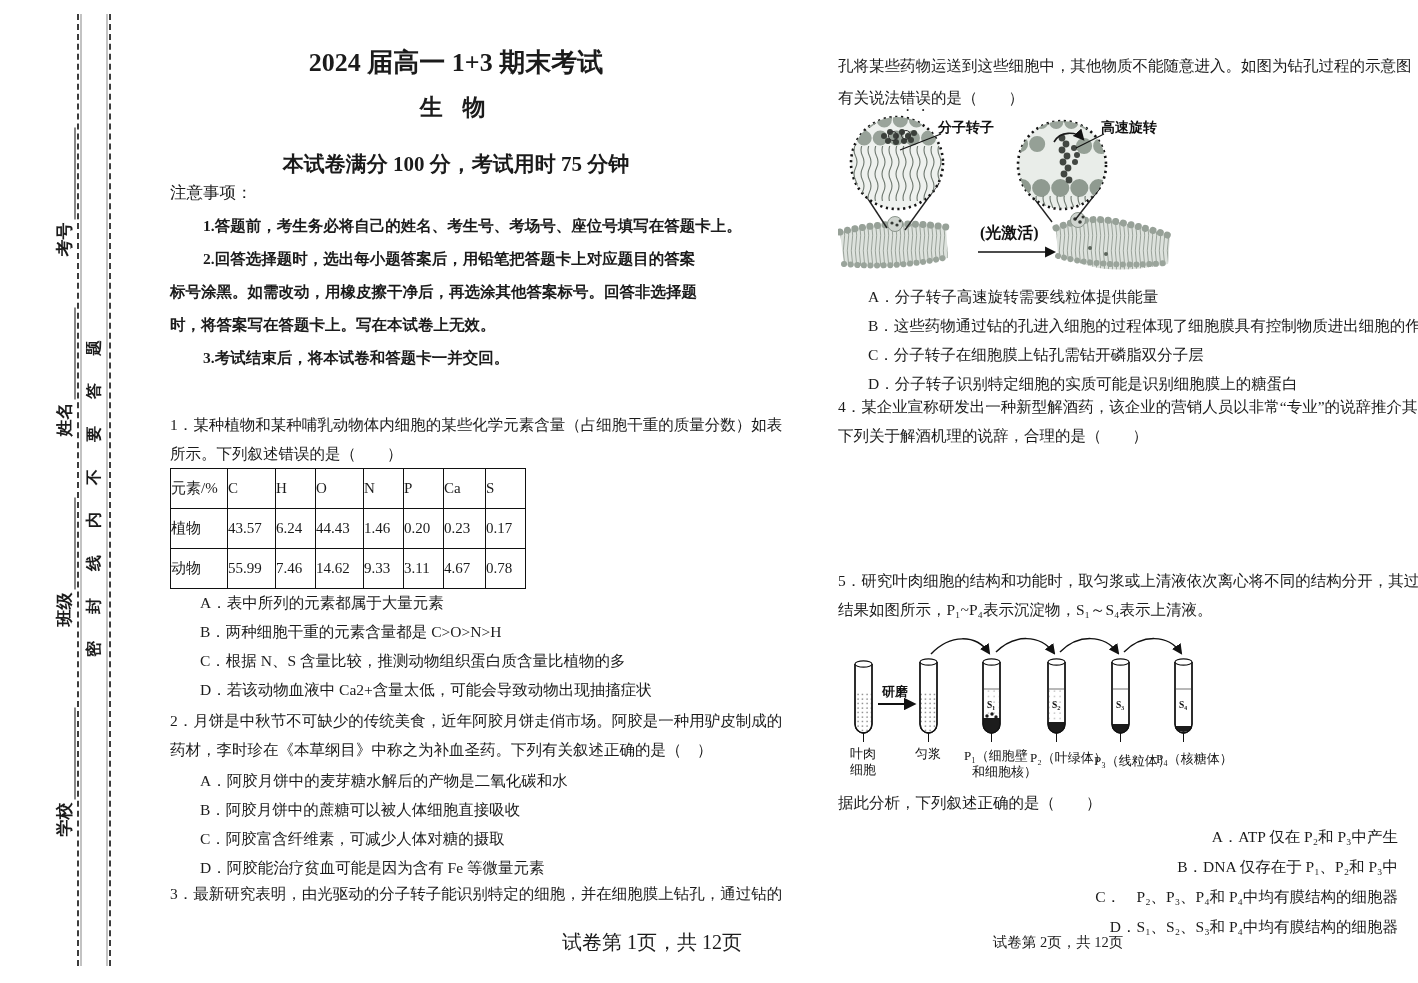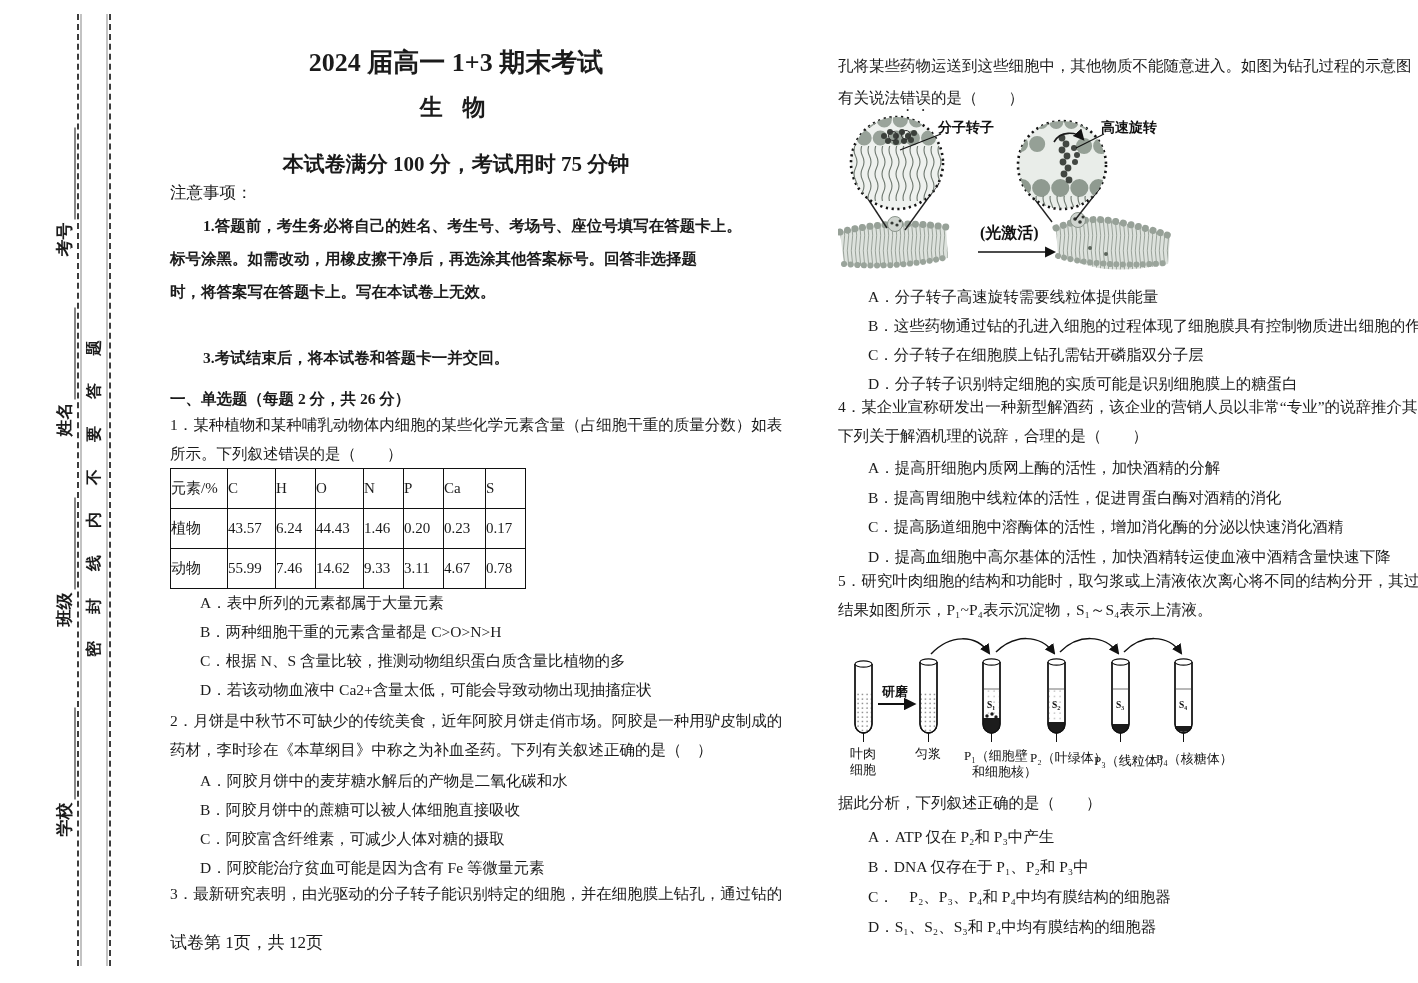--- a/index.html
+++ b/index.html
@@ -19,30 +19,30 @@
   .t-n1      { top:209px; font-weight:bold; line-height:33px;}
   .t-n2      { top:242px; font-weight:bold; line-height:33px;}
   .t-n3      { top:341px; font-weight:bold; line-height:33px;}
   .t-sec     { top:384px; font-weight:bold;}
   .t-q1      { top:410px; }
   .t-table   { top:468px; }
   .t-q1ops   { top:588px; }
   .t-q2      { top:706px; }
   .t-q2ops   { top:766px; }
   .t-q3      { top:879px; }
-  .t-footer  { top:928px; font-size:17px; text-align:left;}
+  .t-footer  { top:928px; font-size:20px; text-align:right;}
   .s-q3c     { top:50px;  line-height:32px;}
   .s-fig1    { top:108px; }
   .s-q3ops   { top:282px; }
   .s-q4      { top:392px; }
   .s-q4ops   { top:453px; line-height:29.5px;}
   .s-q5      { top:566px; }
   .s-fig2    { top:634px; }
   .s-prompt  { top:788px; }
-  .s-q5ops   { top:822px; line-height:30px;}
+  .s-q5ops   { top:822px; line-height:30px;text-align:right;}
   .s-footer  { top:928px; left:0; width:440px; font-size:14.5px; text-align:center;}
   table.elem { border-collapse:collapse; }
   table.elem td { border:1.4px solid #111; height:40px; padding:0 0 0 0;
     font-size:15px; vertical-align:middle; }
   td.c0{width:57px;} td.c1{width:48px;} td.c2{width:40px;} td.c3{width:48px;}
   td.c4{width:40px;} td.c5{width:40px;} td.c6{width:42px;} td.c7{width:40px;}
   .emph { text-emphasis: filled dot under; -webkit-text-emphasis: filled dot;
     text-emphasis-position: under left; -webkit-text-emphasis-position: under; }
   
   .vdash { position:absolute; top:14px; height:952px; width:0; border-left:2px dashed #3c3c3c; }
@@ -83,25 +83,25 @@
   <div class="seal-text">密封线内不要答题</div>
 </div>
 
 <div class="page" id="page1">
   <div class="block t-title">2024 届高一 1+3 期末考试</div>
   <div class="block t-subject">生 物</div>
   <div class="block t-examinfo">本试卷满分 100 分，考试用时 75 分钟</div>
   <div class="block t-noticeh">注意事项：</div>
   <div class="block t-n1 line ind">1.答题前，考生务必将自己的姓名、考生号、考场号、座位号填写在答题卡上。</div>
   <div class="block t-n2">
+    <div class="line ind">2.回答选择题时，选出每小题答案后，用铅笔把答题卡上对应题目的答案</div>
     <div class="line">标号涂黑。如需改动，用橡皮擦干净后，再选涂其他答案标号。回答非选择题</div>
     <div class="line">时，将答案写在答题卡上。写在本试卷上无效。</div>
   </div>
   <div class="block t-n3 line ind">3.考试结束后，将本试卷和答题卡一并交回。</div>
-  <div class="block t-sec line">一、单选题（每题 2 分，共 26 分）</div>
 
   <div class="block t-q1">
     <div class="line">1．某种植物和某种哺乳动物体内细胞的某些化学元素含量（占细胞干重的质量分数）如表</div>
     <div class="line">所示。下列叙述错误的是（　　）</div>
   </div>
 
   <div class="block t-table">
     <table class="elem">
       <tbody>
           <tr>
@@ -277,26 +277,20 @@
     <div class="opt">A．分子转子高速旋转需要线粒体提供能量</div>
     <div class="opt">B．这些药物通过钻的孔进入细胞的过程体现了细胞膜具有控制物质进出细胞的作用</div>
     <div class="opt">C．分子转子在细胞膜上钻孔需钻开磷脂双分子层</div>
     <div class="opt">D．分子转子识别特定细胞的实质可能是识别细胞膜上的糖蛋白</div>
   </div>
 
   <div class="block s-q4">
     <div class="line">4．某企业宣称研发出一种新型解酒药，该企业的营销人员以非常“专业”的说辞推介其产品。</div>
     <div class="line">下列关于解酒机理的说辞，合理的是（　　）</div>
   </div>
-  <div class="block s-q4ops">
-    <div class="opt">A．提高肝细胞内质网上酶的活性，加快酒精的分解</div>
-    <div class="opt">B．提高胃细胞中线粒体的活性，促进胃蛋白酶对酒精的消化</div>
-    <div class="opt">C．提高肠道细胞中溶酶体的活性，增加消化酶的分泌以快速消化酒精</div>
-    <div class="opt">D．提高血细胞中高尔基体的活性，加快酒精转运使血液中酒精含量快速下降</div>
-  </div>
 
   <div class="block s-q5">
     <div class="line">5．研究叶肉细胞的结构和功能时，取匀浆或上清液依次离心将不同的结构分开，其过程和</div>
     <div class="line">结果如图所示，P₁~P₄表示沉淀物，S₁～S₄表示上清液。</div>
   </div>
 
   <div class="block s-fig2">
     <svg width="560" height="152" viewBox="0 0 560 152">
       <defs>
         <marker id="arr2" viewBox="0 0 10 10" refX="8" refY="5" markerWidth="7" markerHeight="7" orient="auto-start-reverse">
@@ -391,13 +385,14 @@
     </svg>
   </div>
 
   <div class="block s-prompt line">据此分析，下列叙述正确的是（　　）</div>
   <div class="block s-q5ops">
     <div class="opt">A．ATP 仅在 P₂和 P₃中产生</div>
     <div class="opt">B．DNA 仅存在于 P₁、P₂和 P₃中</div>
     <div class="opt">C．　P₂、P₃、P₄和 P₄中均有膜结构的细胞器</div>
     <div class="opt">D．S₁、S₂、S₃和 P₄中均有膜结构的细胞器</div>
   </div>
+  <div class="block s-footer">试卷第 2页，共 12页</div>
 </div>
 
 </body></html>

